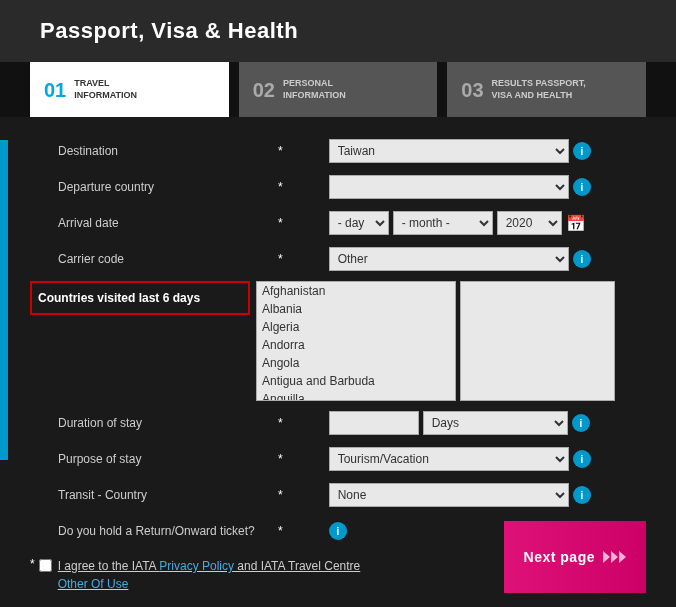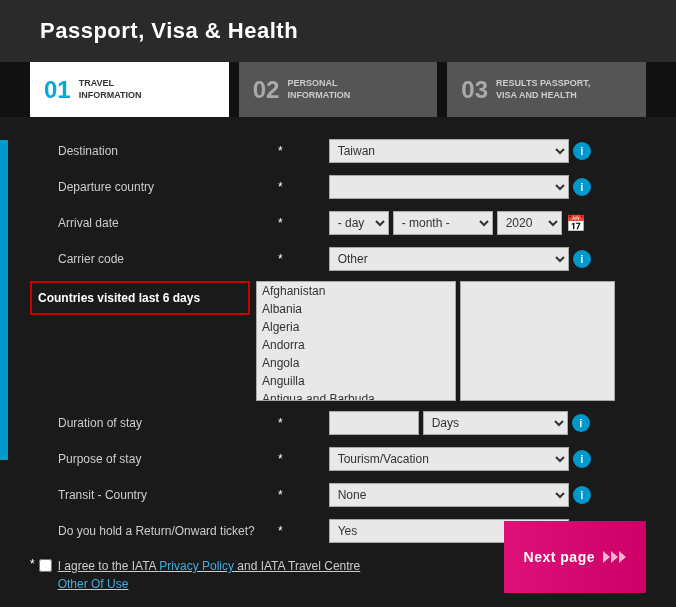--- a/index.html
+++ b/index.html
@@ -40,21 +40,21 @@
       flex: 1;
       cursor: pointer;
     }
     .step.active {
       background: #ffffff;
     }
     .step.inactive {
       background: #555555;
     }
     .step-number {
-      font-size: 24px;
+      font-size: 20px;
       font-weight: bold;
       line-height: 1;
     }
     .step.active .step-number { color: #00aadd; }
     .step.inactive .step-number { color: #aaaaaa; }
     .step-label {
       font-size: 9px;
       font-weight: bold;
       line-height: 1.3;
       text-transform: uppercase;
@@ -344,22 +344,22 @@
       <div class="form-label highlighted">Countries visited last 6 days</div>
     </div>
     <span class="form-required" style="margin-top:6px;"></span>
     <div class="countries-controls">
       <div class="list-box">
         <div class="list-box-item">Afghanistan</div>
         <div class="list-box-item">Albania</div>
         <div class="list-box-item">Algeria</div>
         <div class="list-box-item">Andorra</div>
         <div class="list-box-item">Angola</div>
+        <div class="list-box-item">Antigua and Barbuda</div>
         <div class="list-box-item">Anguilla</div>
-        <div class="list-box-item">Antigua and Barbuda</div>
 
       </div>
       <div class="list-box-right"></div>
     </div>
   </div>
 
   <div class="form-row">
     <div class="form-label">Duration of stay</div>
     <span class="form-required">*</span>
     <div class="form-controls">
@@ -390,23 +390,20 @@
         <option>None</option>
       </select>
       <div class="info-icon">i</div>
     </div>
   </div>
 
   <div class="form-row">
     <div class="form-label">Do you hold a Return/Onward ticket?</div>
     <span class="form-required">*</span>
     <div class="form-controls">
-      <select class="full">
-        <option>Yes</option>
-      </select>
       <div class="info-icon">i</div>
     </div>
   </div>
 
   <div class="checkbox-row">
     <span class="checkbox-req">*</span>
     <input type="checkbox" class="agree-checkbox" style="">
     <span class="agree-text">
       <span>I agree to the IATA </span><a href="#">Privacy Policy</a><span> and IATA Travel Centre</span>
       <span class="terms-line"><a href="#">Other Of Use</a></span>

